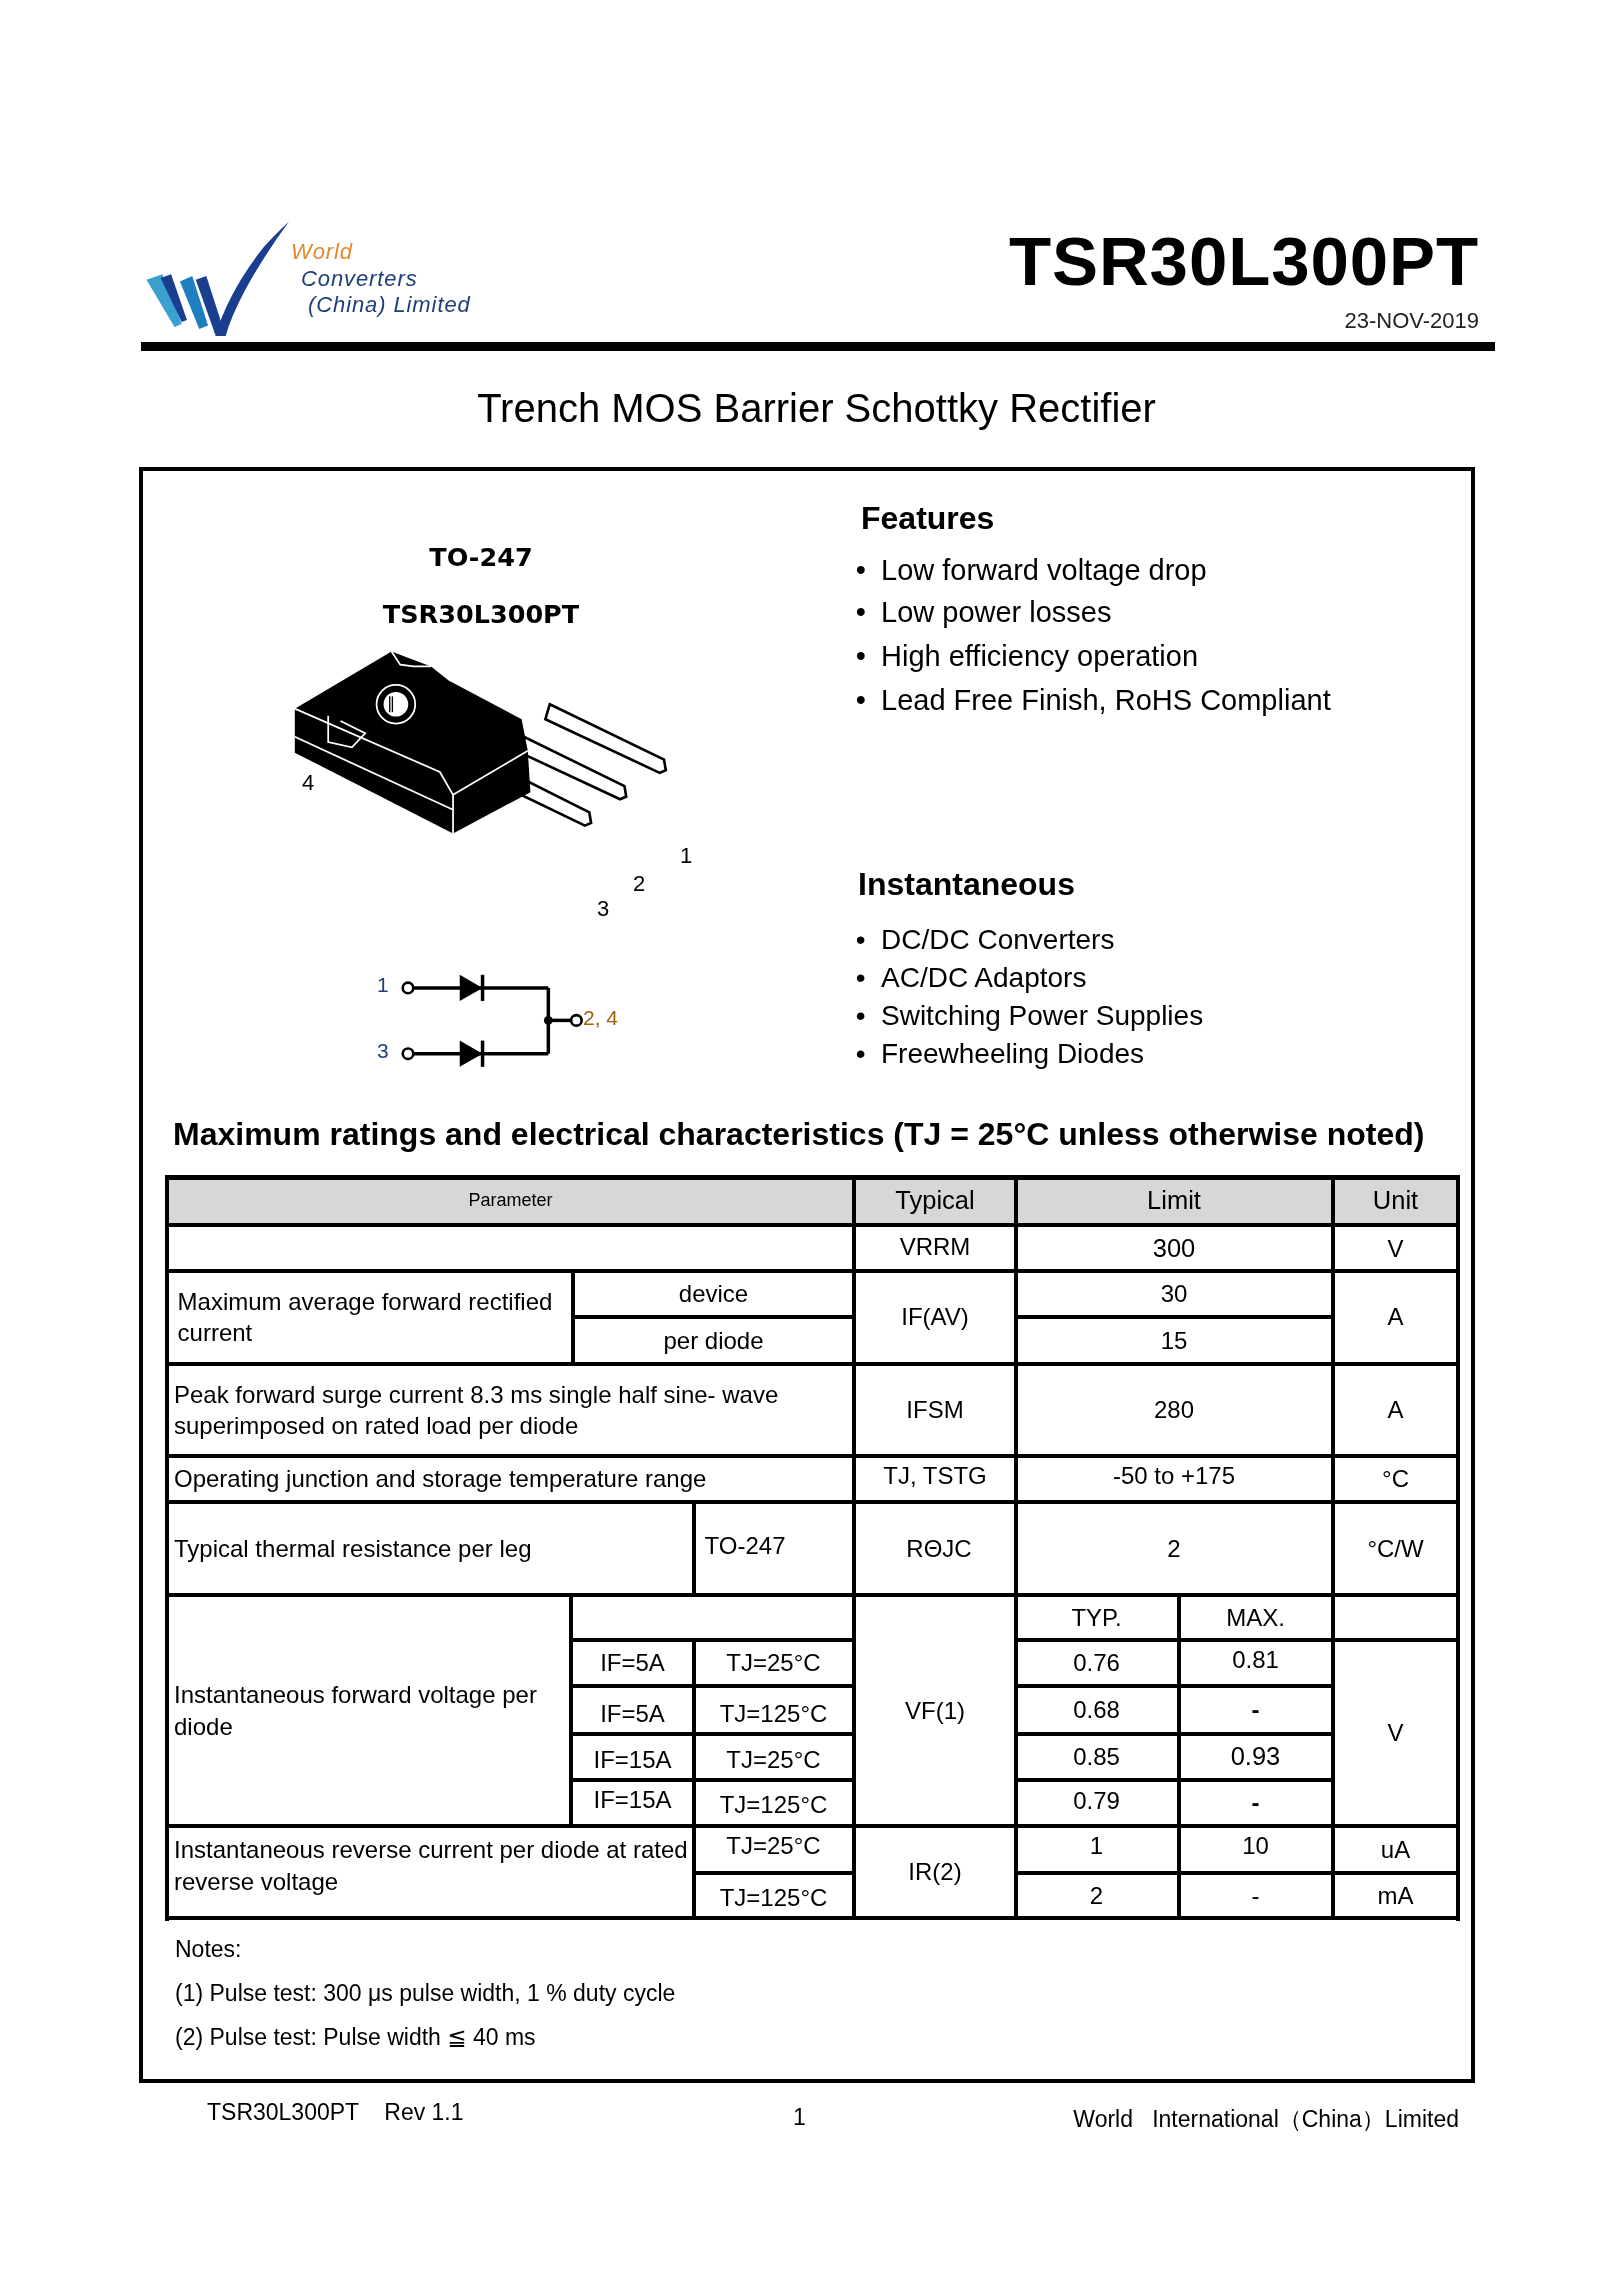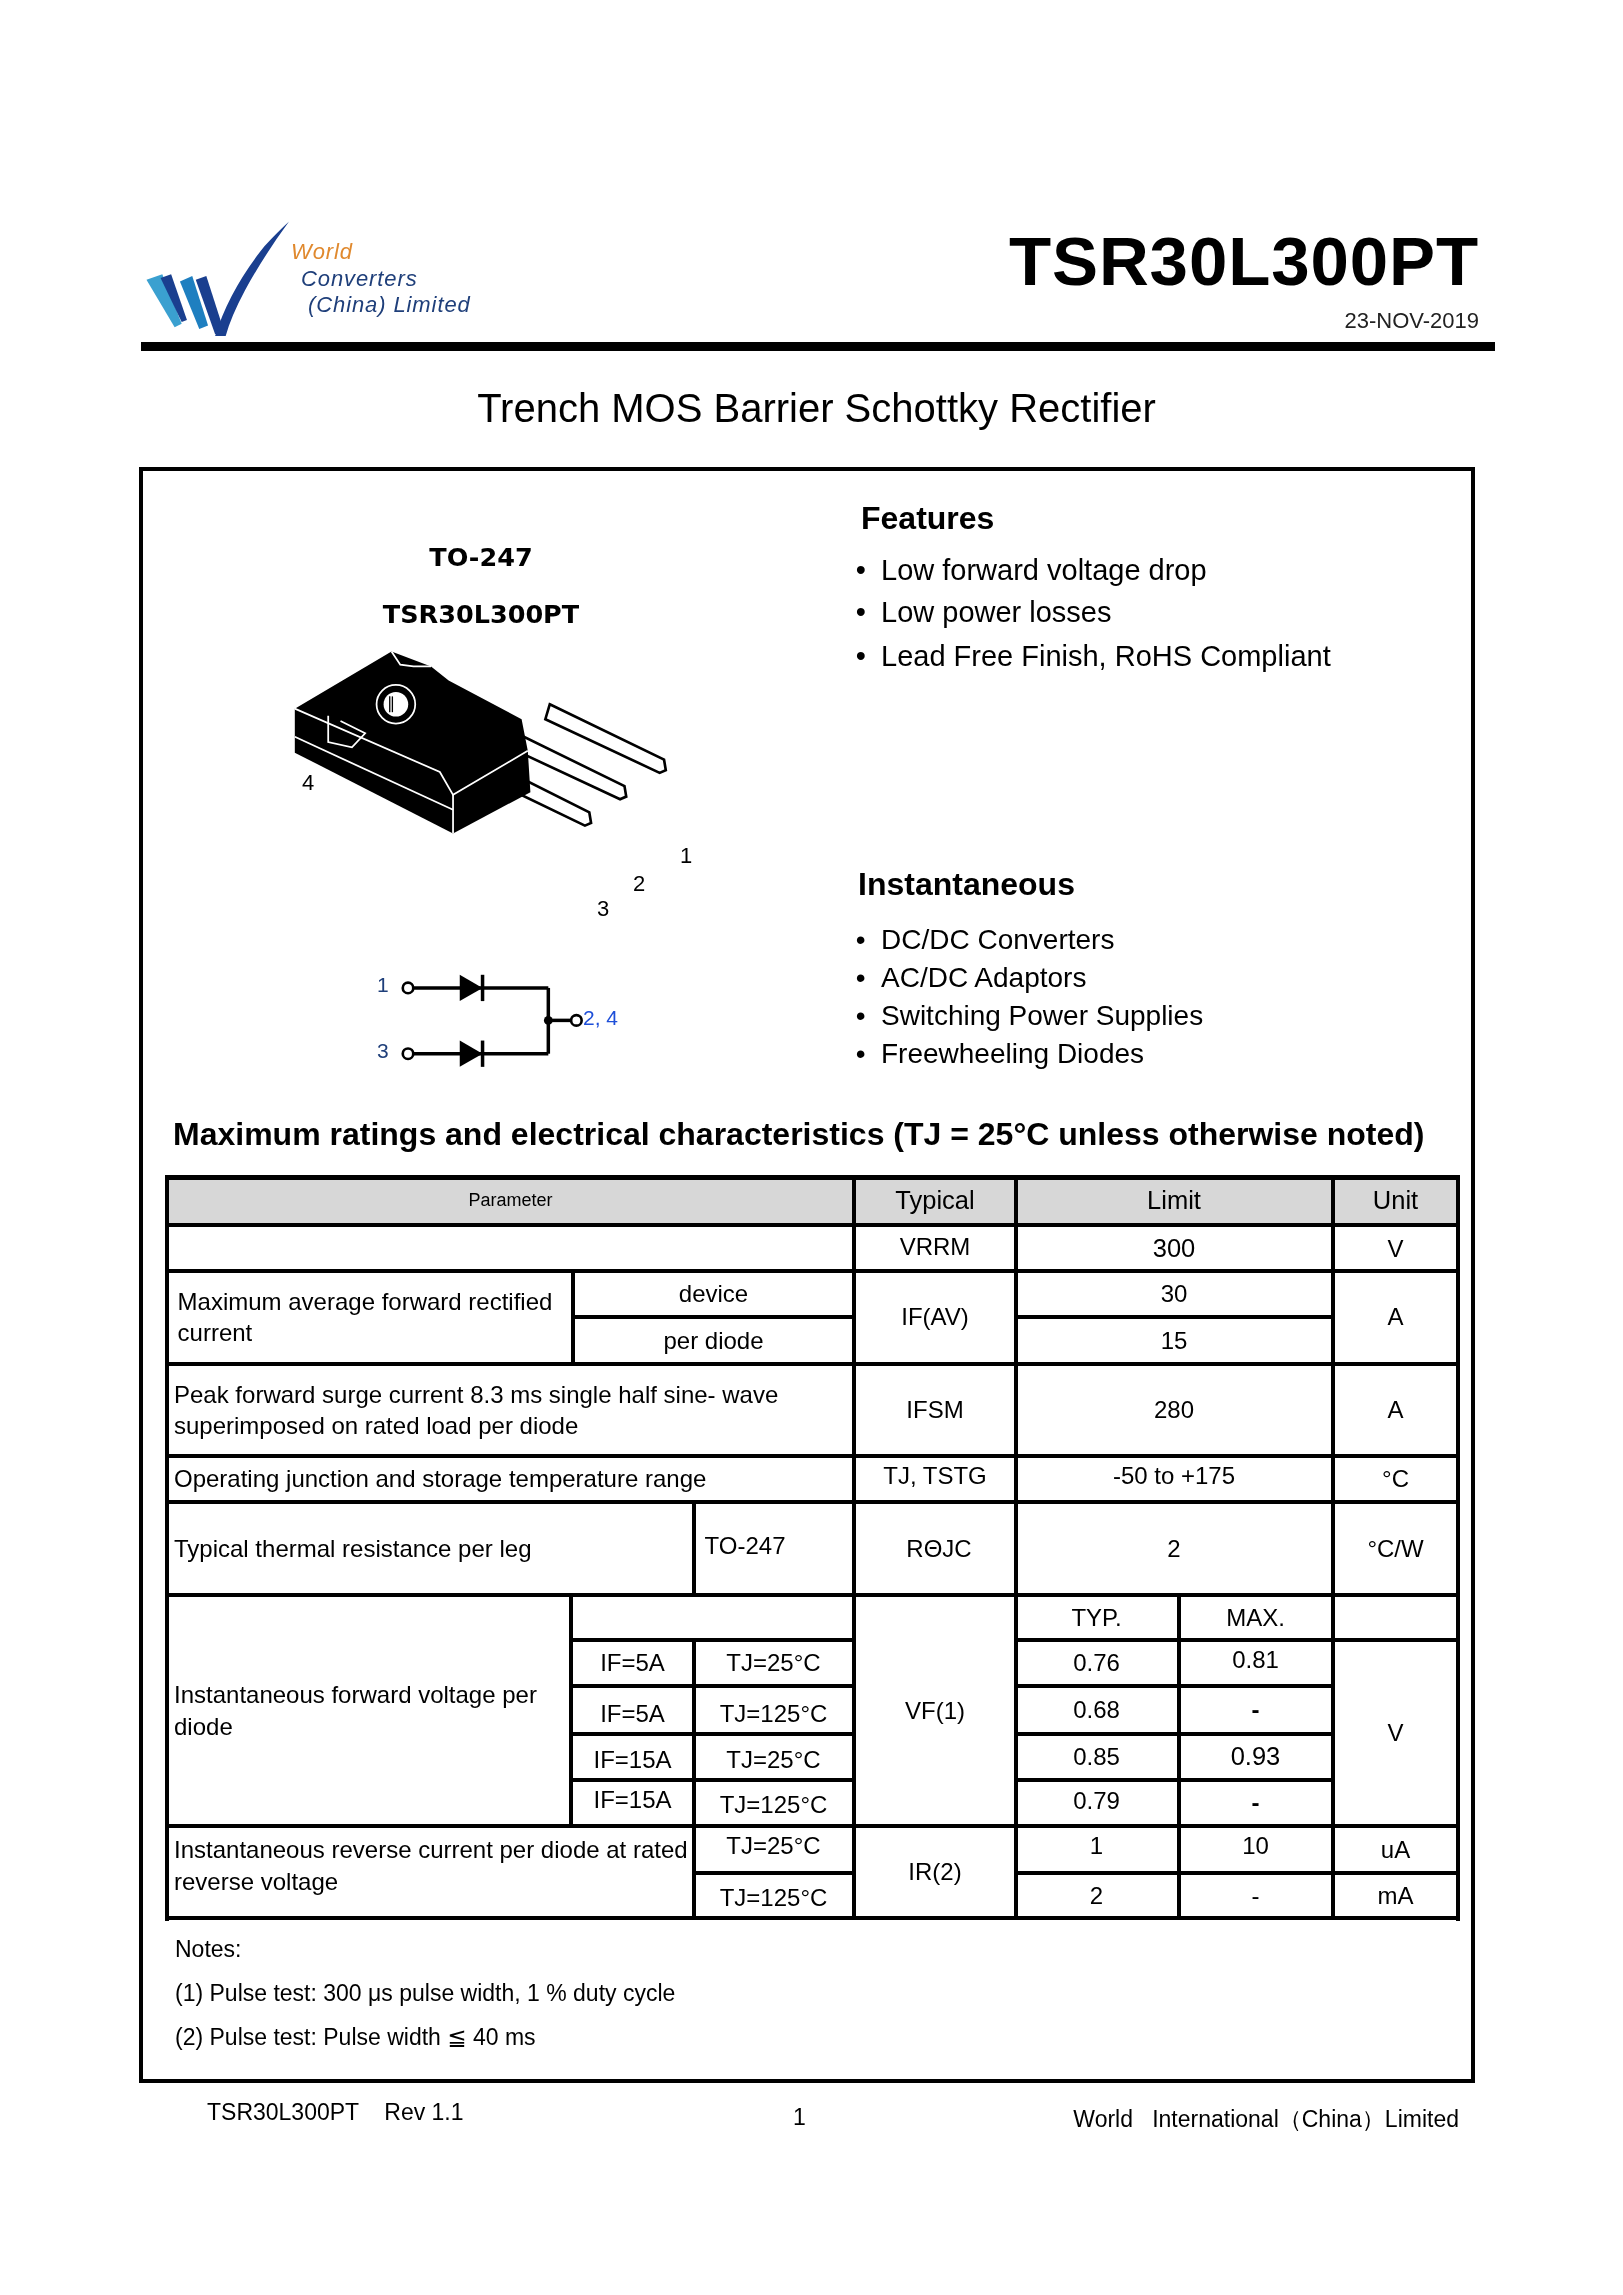--- a/index.html
+++ b/index.html
@@ -108,26 +108,27 @@
     <line x1="203" y1="70" x2="229" y2="70"></line>
     <line x1="128" y1="18" x2="128" y2="48"></line>
     <line x1="128" y1="93" x2="128" y2="123"></line>
   </g>
   <polygon points="102,18 128,33 102,48" fill="#000"></polygon>
   <polygon points="102,93 128,108 102,123" fill="#000"></polygon>
   <circle cx="203" cy="70" r="5" fill="#000"></circle>
 </svg>
 <div class="abs" style="left:377px;top:973px;font-size:21px;color:#1f3f7a;">1</div>
 <div class="abs" style="left:377px;top:1039px;font-size:21px;color:#1f3f7a;">3</div>
-<div class="abs" style="left:583px;top:1006px;font-size:21px;color:#1d4ed8;">2, 4</div>
+<div class="abs" style="left:583px;top:1006px;font-size:21px;color:#a16207;">2, 4</div>
 
 <div class="abs section-title" style="left:861px;top:500px;">Features</div>
 <ul class="abs bullets" style="left:854px;top:549px;">
   <li>Low forward voltage drop</li>
   <li>Low power losses</li>
+  <li style="margin-top:1.8px">High efficiency operation</li>
   <li style="margin-top:1.8px">Lead Free Finish, RoHS Compliant</li>
 </ul>
 
 <div class="abs section-title" style="left:858px;top:866px;">Instantaneous</div>
 <ul class="abs bullets" style="left:854px;top:921px;font-size:28px">
   <li style="height:38px;line-height:38px">DC/DC Converters</li>
   <li style="height:38px;line-height:38px">AC/DC Adaptors</li>
   <li style="height:38px;line-height:38px">Switching Power Supplies</li>
   <li style="height:38px;line-height:38px">Freewheeling Diodes</li>
 </ul>

